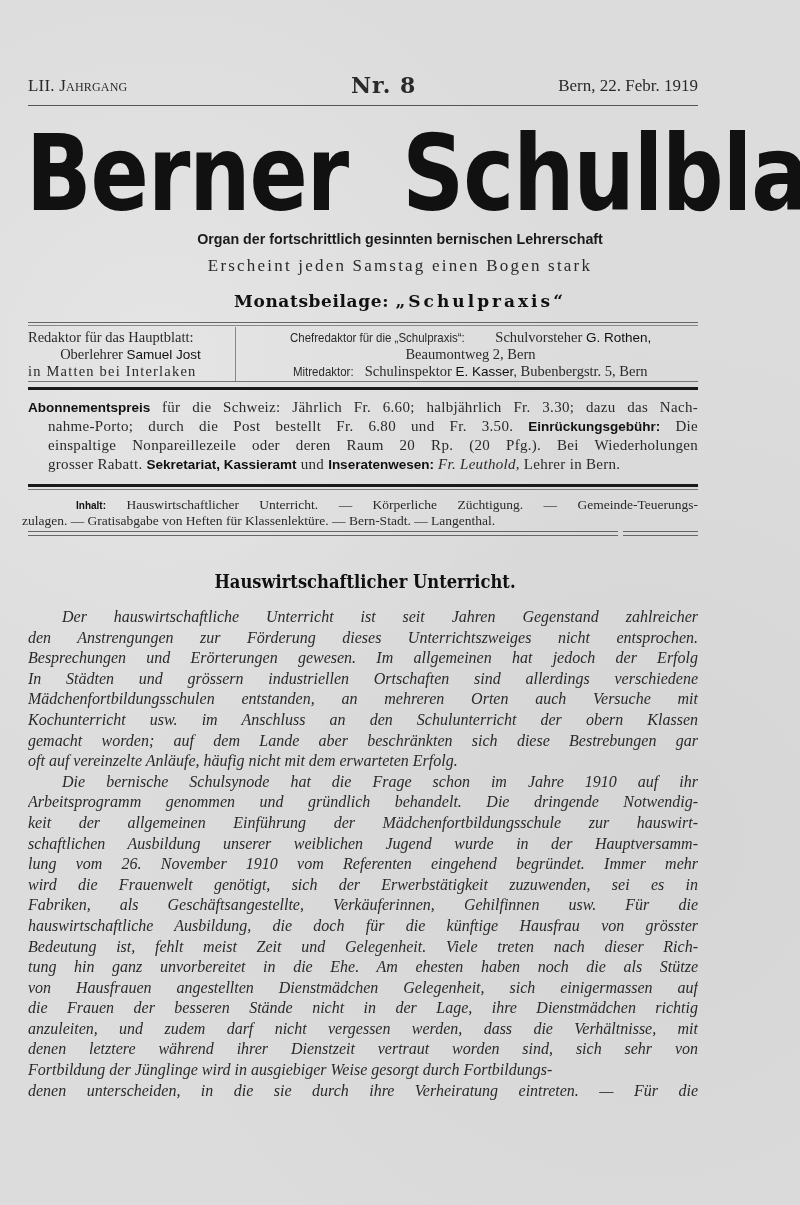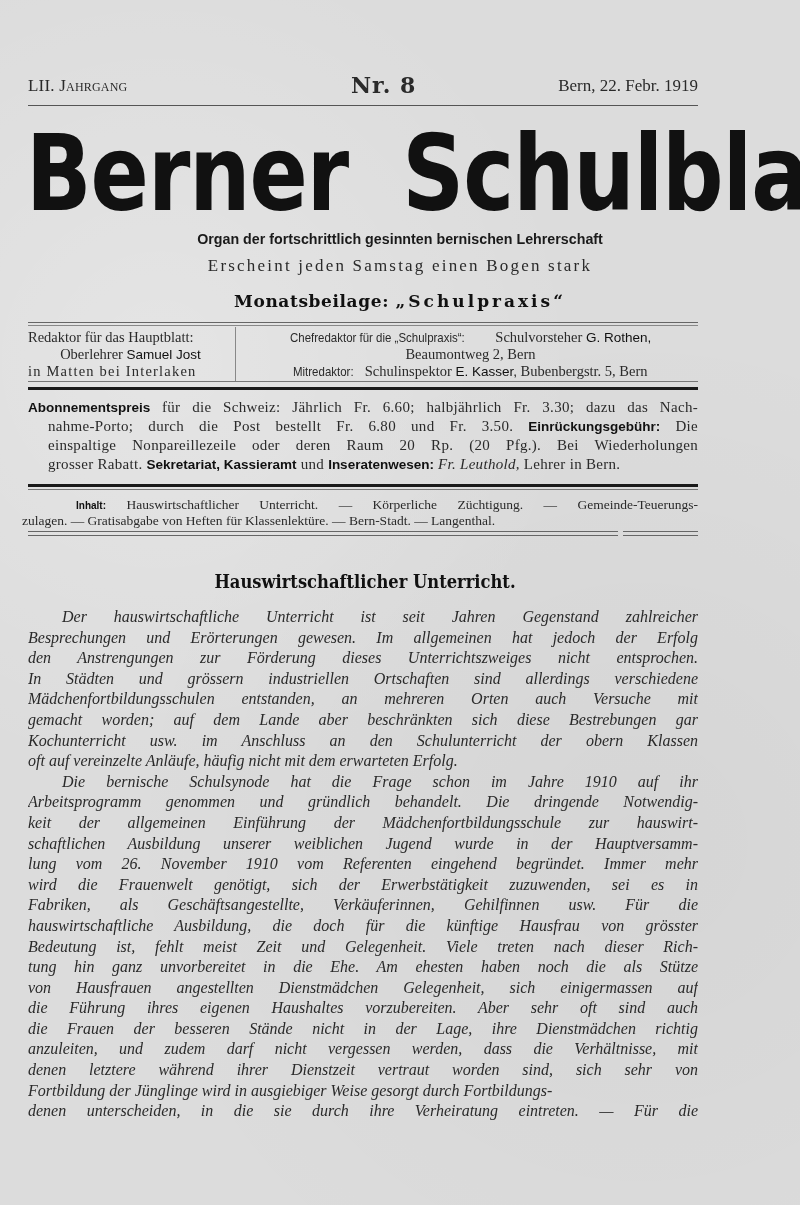--- a/index.html
+++ b/index.html
@@ -173,41 +173,40 @@
   <div class="dbl-rule-1"></div>
   <div class="dbl-rule-2"></div>
   <div class="dbl-rule-3"></div>
   <div class="dbl-rule-4"></div>
 
   <div class="article-title">Hauswirtschaftlicher Unterricht.</div>
 
   <div class="article">
     <div>
       <div class="line first">Der hauswirtschaftliche Unterricht ist seit Jahren Gegenstand zahlreicher</div>
+      <div class="line">den Anstrengungen zur Förderung dieses Unterrichtszweiges nicht entsprochen.</div>
       <div class="line">Besprechungen und Erörterungen gewesen. Im allgemeinen hat jedoch der Erfolg</div>
-      <div class="line">den Anstrengungen zur Förderung dieses Unterrichtszweiges nicht entsprochen.</div>
       <div class="line">In Städten und grössern industriellen Ortschaften sind allerdings verschiedene</div>
       <div class="line">Mädchenfortbildungsschulen entstanden, an mehreren Orten auch Versuche mit</div>
+      <div class="line">Kochunterricht usw. im Anschluss an den Schulunterricht der obern Klassen</div>
       <div class="line">gemacht worden; auf dem Lande aber beschränkten sich diese Bestrebungen gar</div>
-      <div class="line">Kochunterricht usw. im Anschluss an den Schulunterricht der obern Klassen</div>
       <div class="line last">oft auf vereinzelte Anläufe, häufig nicht mit dem erwarteten Erfolg.</div>
     </div>
     <div>
       <div class="line first">Die bernische Schulsynode hat die Frage schon im Jahre 1910 auf ihr</div>
       <div class="line">Arbeitsprogramm genommen und gründlich behandelt. Die dringende Notwendig-</div>
       <div class="line">keit der allgemeinen Einführung der Mädchenfortbildungsschule zur hauswirt-</div>
       <div class="line">schaftlichen Ausbildung unserer weiblichen Jugend wurde in der Hauptversamm-</div>
       <div class="line">lung vom 26. November 1910 vom Referenten eingehend begründet. Immer mehr</div>
       <div class="line">wird die Frauenwelt genötigt, sich der Erwerbstätigkeit zuzuwenden, sei es in</div>
       <div class="line">Fabriken, als Geschäftsangestellte, Verkäuferinnen, Gehilfinnen usw. Für die</div>
       <div class="line">hauswirtschaftliche Ausbildung, die doch für die künftige Hausfrau von grösster</div>
       <div class="line">Bedeutung ist, fehlt meist Zeit und Gelegenheit. Viele treten nach dieser Rich-</div>
       <div class="line">tung hin ganz unvorbereitet in die Ehe. Am ehesten haben noch die als Stütze</div>
       <div class="line">von Hausfrauen angestellten Dienstmädchen Gelegenheit, sich einigermassen auf</div>
-      <div class="line">die Führung ihres eigenen Haushaltes vorzubereiten. Aber sehr oft sind auch</div>
       <div class="line">die Frauen der besseren Stände nicht in der Lage, ihre Dienstmädchen richtig</div>
       <div class="line">anzuleiten, und zudem darf nicht vergessen werden, dass die Verhältnisse, mit</div>
       <div class="line">denen letztere während ihrer Dienstzeit vertraut worden sind, sich sehr von</div>
       <div class="line last">Fortbildung der Jünglinge wird in ausgiebiger Weise gesorgt durch Fortbildungs-</div>
       <div class="line">denen unterscheiden, in die sie durch ihre Verheiratung eintreten. — Für die</div>
     </div>
   </div>
 
 </div>
 

